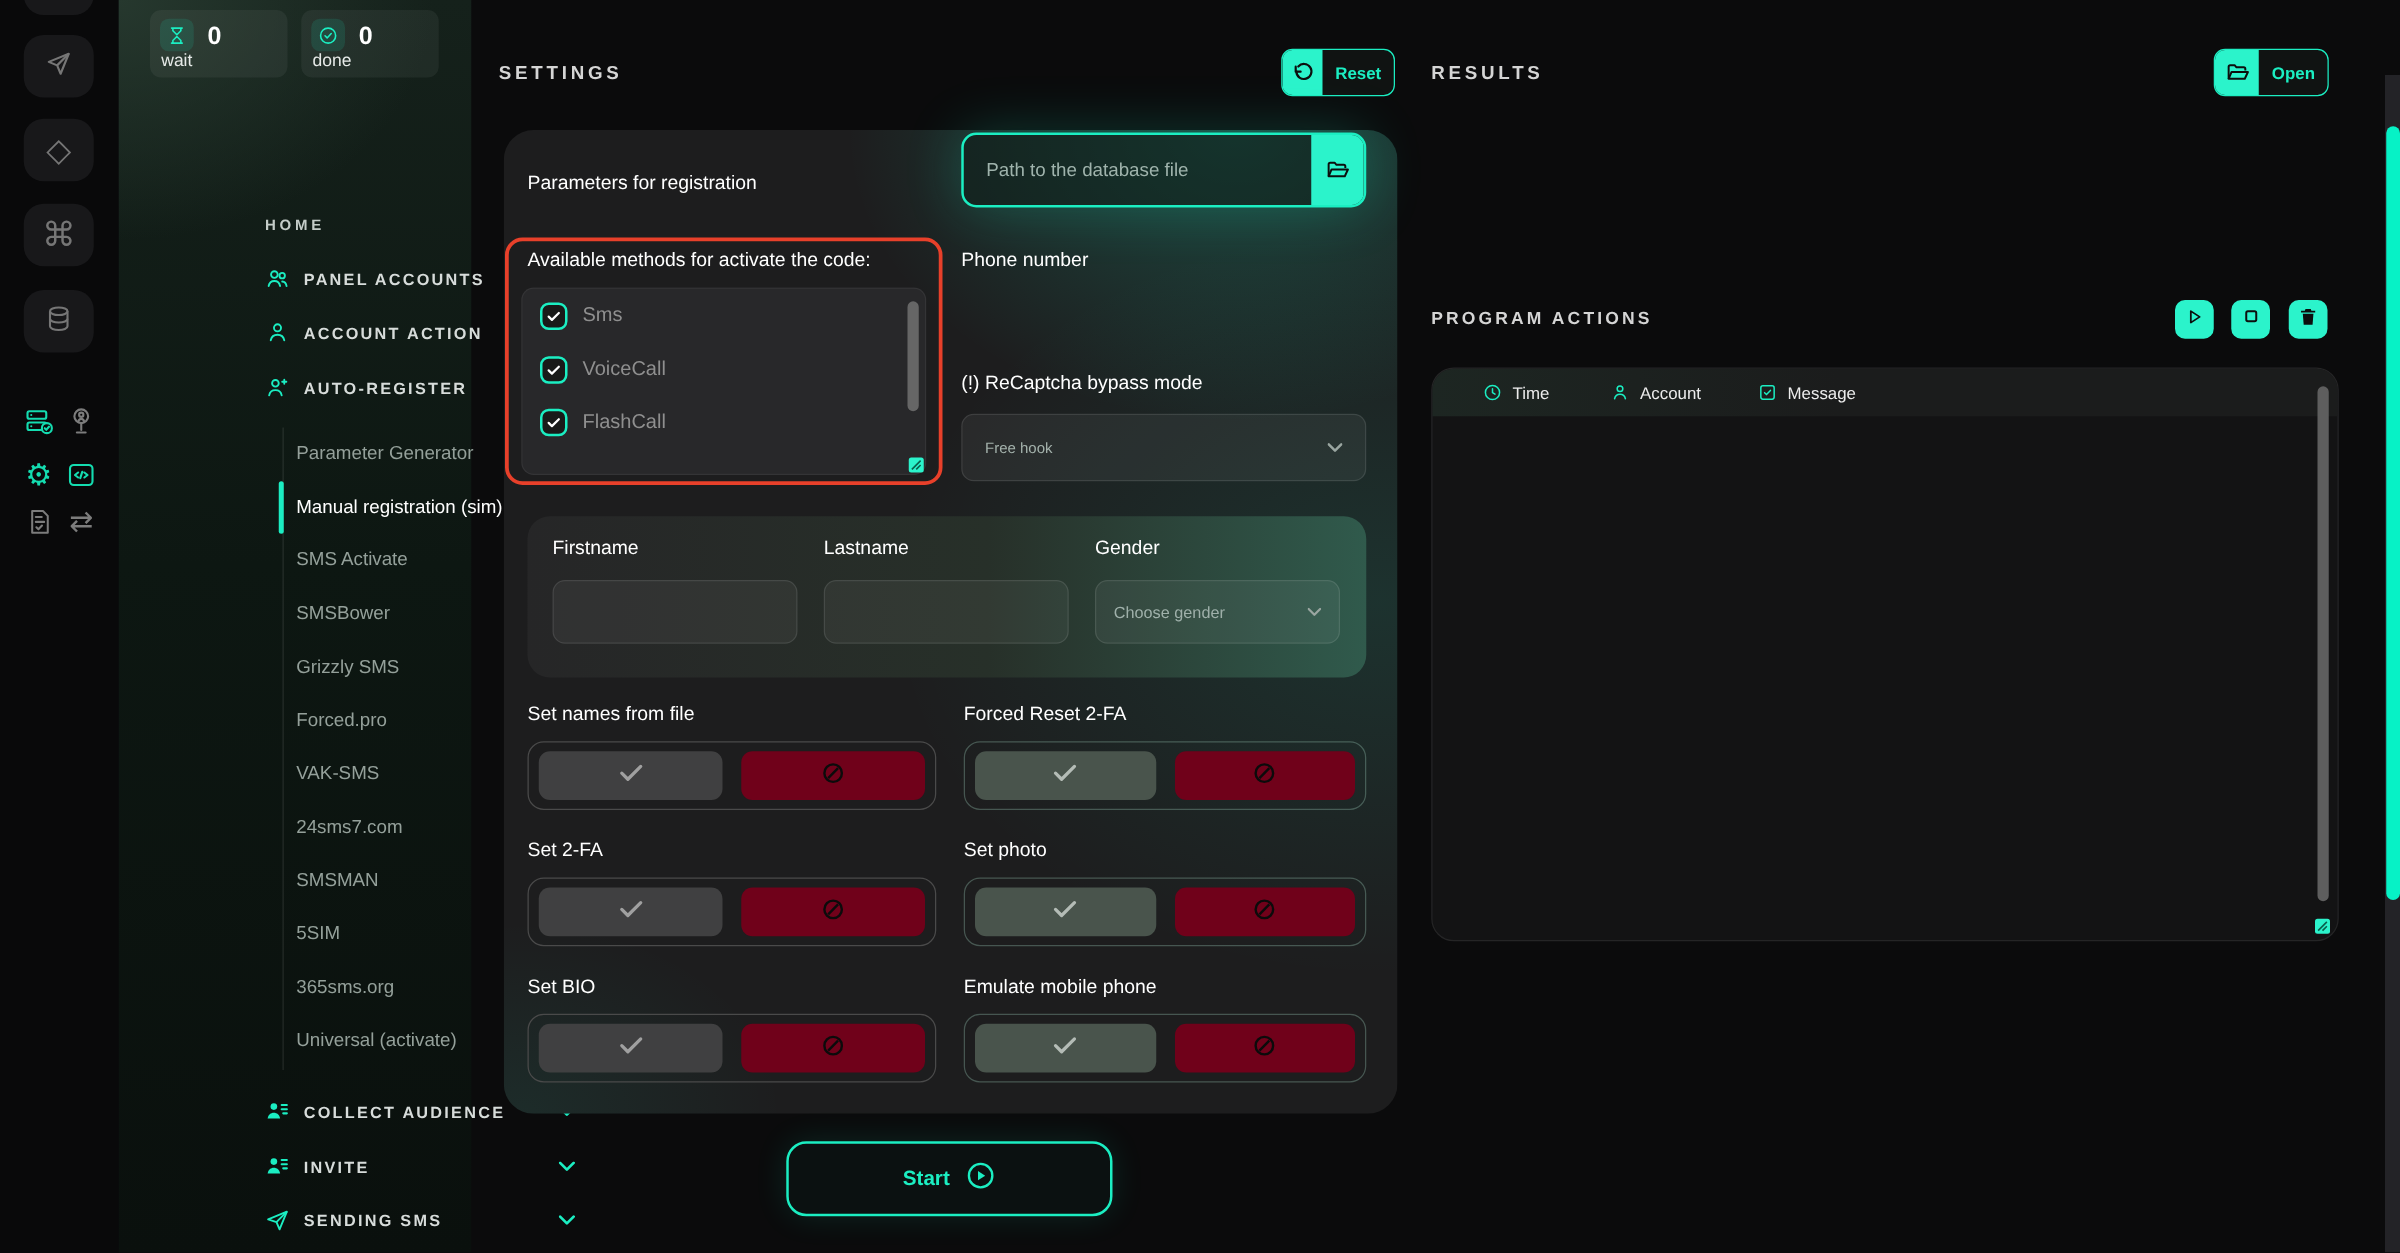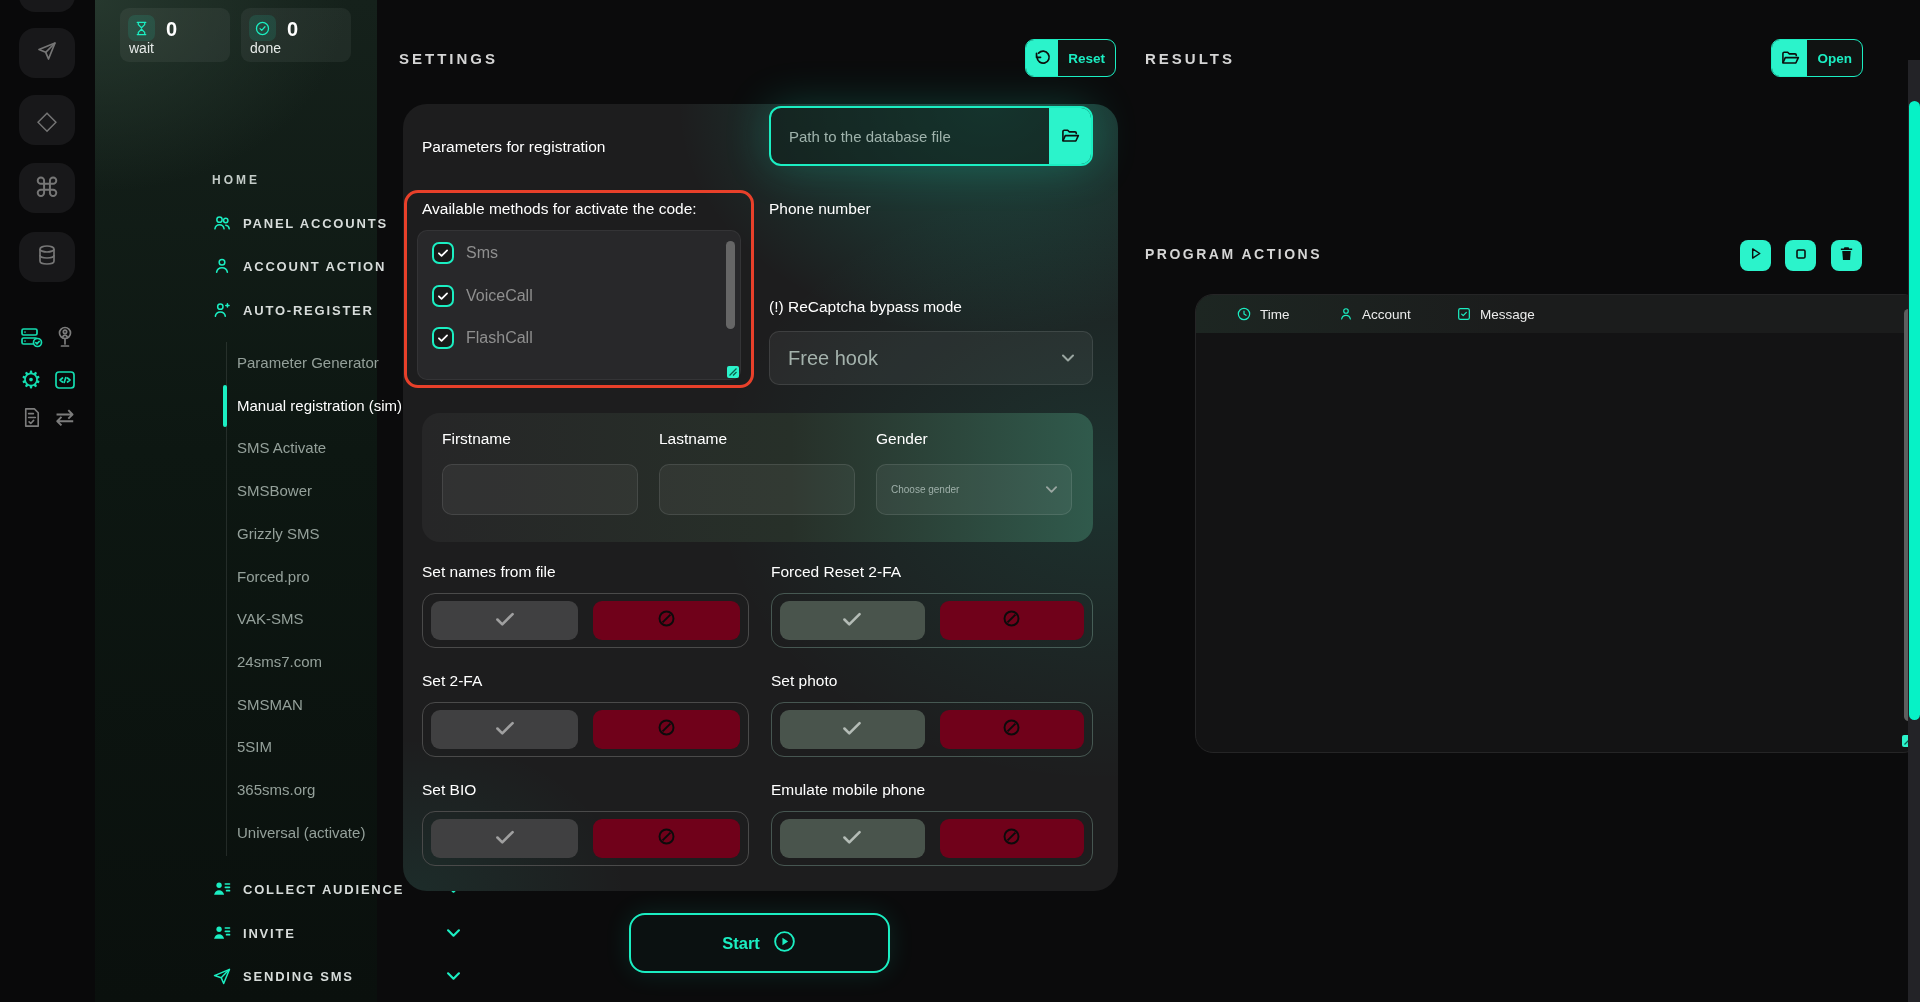--- a/index.html
+++ b/index.html
@@ -73,21 +73,21 @@
   .method-label{font-size:16px;color:#8f8f8f;}
   #methods-thumb{position:absolute;right:5px;top:10px;width:9px;height:88px;background:#666;border-radius:5px;cursor:pointer;}
   .grip{position:absolute;right:1px;bottom:1px;width:12px;height:12px;background:#2bf3cb;
         border-radius:2px;display:flex;align-items:center;justify-content:center;cursor:nwse-resize;}
 
   .text-input{position:absolute;background:#232324;border:1px solid #353536;border-radius:10px;box-sizing:border-box;
               color:#ddd;font-size:15px;padding:0 16px;outline:0;font-family:"Liberation Sans",sans-serif;}
   .text-input::placeholder{color:#6f7470;}
   .select{position:absolute;border-radius:10px;box-sizing:border-box;display:flex;align-items:center;
           background:rgba(255,255,255,0.055);border:1px solid rgba(255,255,255,0.10);
-          color:#a4b2ac;font-size:20px;padding:0 18px;cursor:pointer;}
+          color:#a4b2ac;font-size:12px;padding:0 18px;cursor:pointer;}
   .select .chevron{margin-left:auto;color:#9aa6a1;display:flex;}
 
   #names-card{position:absolute;left:422px;top:413px;width:671px;height:129px;border-radius:18px;
               background:linear-gradient(90deg,#262627 0%,#273029 55%,#305a4c 100%);}
   .names-input{position:absolute;top:51px;width:196px;height:51px;background:rgba(255,255,255,0.05);
                border:1px solid rgba(255,255,255,0.10);border-radius:10px;box-sizing:border-box;
                color:#ddd;font-size:15px;padding:0 14px;outline:0;font-family:"Liberation Sans",sans-serif;}
 
   .toggle{position:absolute;height:55px;border:1px solid #4a4a4a;border-radius:13px;box-sizing:border-box;
           display:flex;gap:15px;padding:7px 8px;}
@@ -98,21 +98,21 @@
   .seg-block{background:#70011a;}
 
   #start-btn{position:absolute;left:629px;top:913px;width:257px;height:56px;border:2px solid #1beec2;
              border-radius:16px;background:rgba(27,238,194,0.03);display:flex;align-items:center;justify-content:center;
              gap:12px;color:#1beec2;box-shadow:0 0 26px rgba(27,238,194,0.12);cursor:pointer;}
   #start-btn .lbl{font-size:16.5px;font-weight:bold;}
 
   
   .tool-btn{position:absolute;top:240px;width:31px;height:31px;border-radius:8px;background:#2bf3cb;
             display:flex;align-items:center;justify-content:center;cursor:pointer;}
-  #table-panel{position:absolute;left:1195px;top:294px;width:726px;height:459px;border-radius:18px;
+  #table-panel{position:absolute;left:1145px;top:294px;width:726px;height:459px;border-radius:18px;
                background:#131314;border:1px solid #252526;box-sizing:border-box;}
   #table-header{position:absolute;left:0;top:0;width:100%;height:38px;border-radius:17px 17px 0 0;
                 background:linear-gradient(90deg,#1d2622 0%,#1b1c1c 45%);}
   .col{position:absolute;top:0;height:38px;display:flex;align-items:center;gap:8px;
        font-size:13.5px;color:#ececec;}
   .col .c-icon{color:#1beec2;display:flex;}
   #table-thumb{position:absolute;left:708px;top:14px;width:9px;height:412px;background:#5e5e5e;border-radius:5px;cursor:pointer;}
   #table-grip{right:6px;bottom:5px;}
 
   
@@ -392,21 +392,21 @@
         </svg>
       </span>
   </div>
 
   <div id="names-card" style="left:19px;top:309px;">
     <div class="f-label" style="left:20px;top:17px;">Firstname</div>
     <div class="f-label" style="left:237px;top:17px;">Lastname</div>
     <div class="f-label" style="left:454px;top:17px;">Gender</div>
     <input class="names-input" style="left: 20px;" type="text">
     <input class="names-input" style="left: 237px;" type="text">
-    <div class="select" style="left:454px;top:51px;width:196px;height:51px;font-size:10px;padding:0 14px;color:#9fb0aa;">
+    <div class="select" style="left:454px;top:51px;width:196px;height:51px;font-size:13px;padding:0 14px;color:#9fb0aa;">
       <span>Choose gender</span>
       <span class="chevron">
           <svg viewBox="0 0 12 7" width="11" height="7" fill="none" stroke="currentColor" stroke-width="2" stroke-linecap="round" stroke-linejoin="round">
             <path d="m1 1 5 5 5-5"></path>
           </svg>
         </span>
     </div>
   </div>
 
   <div class="f-label" style="left:19px;top:459px;">Set names from file</div>

